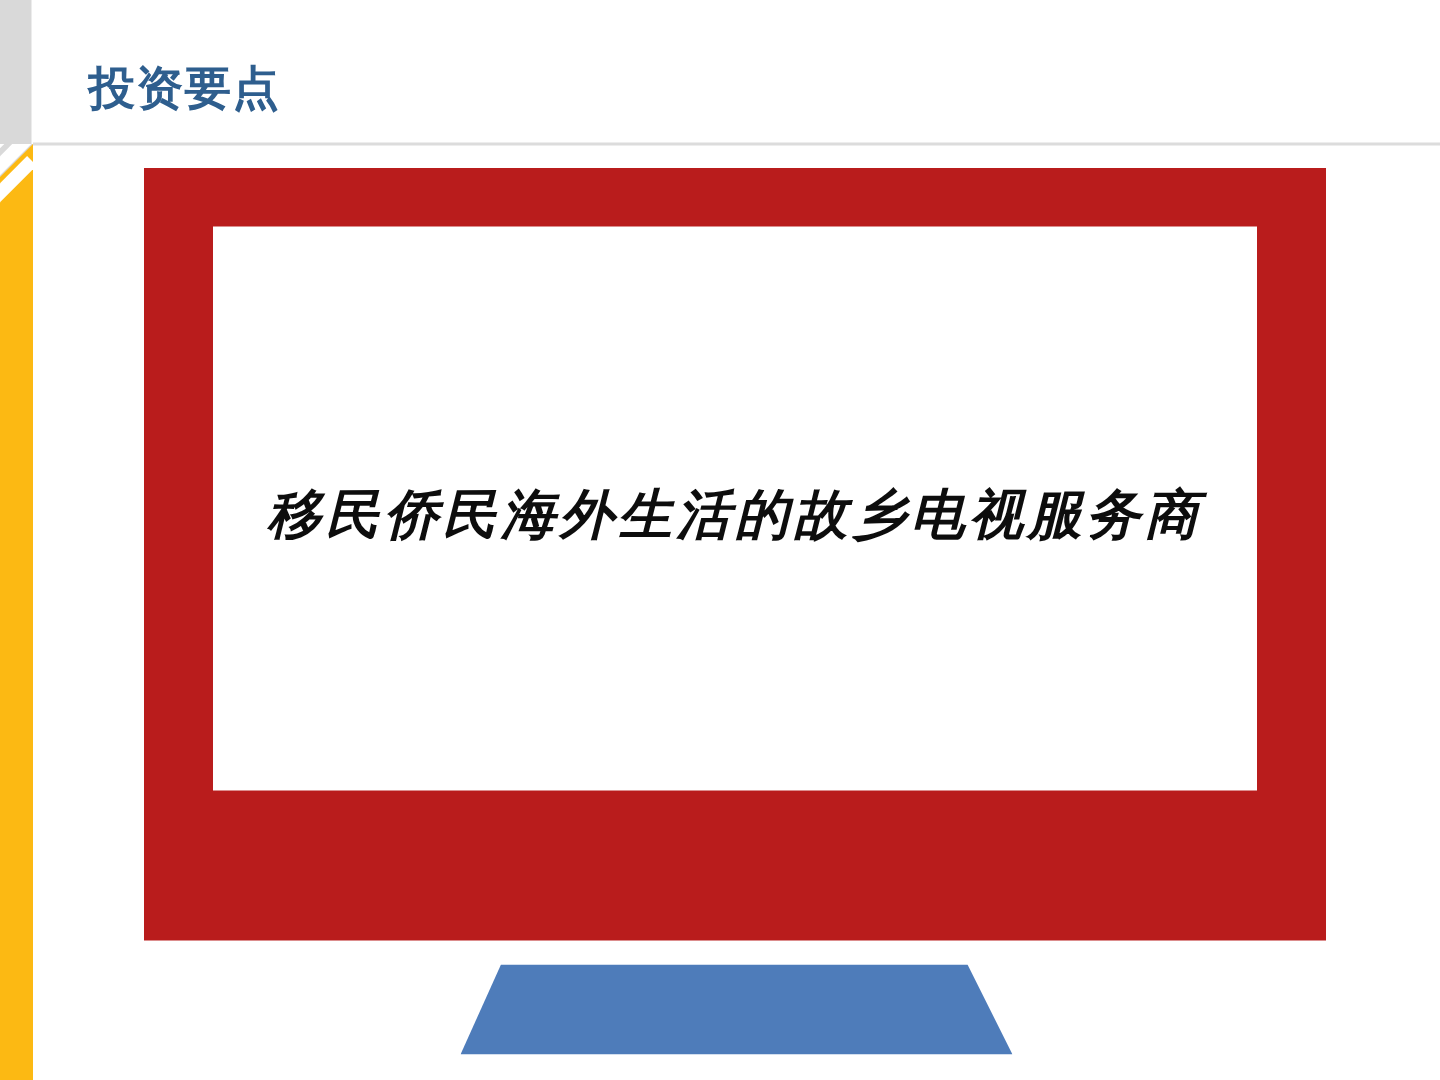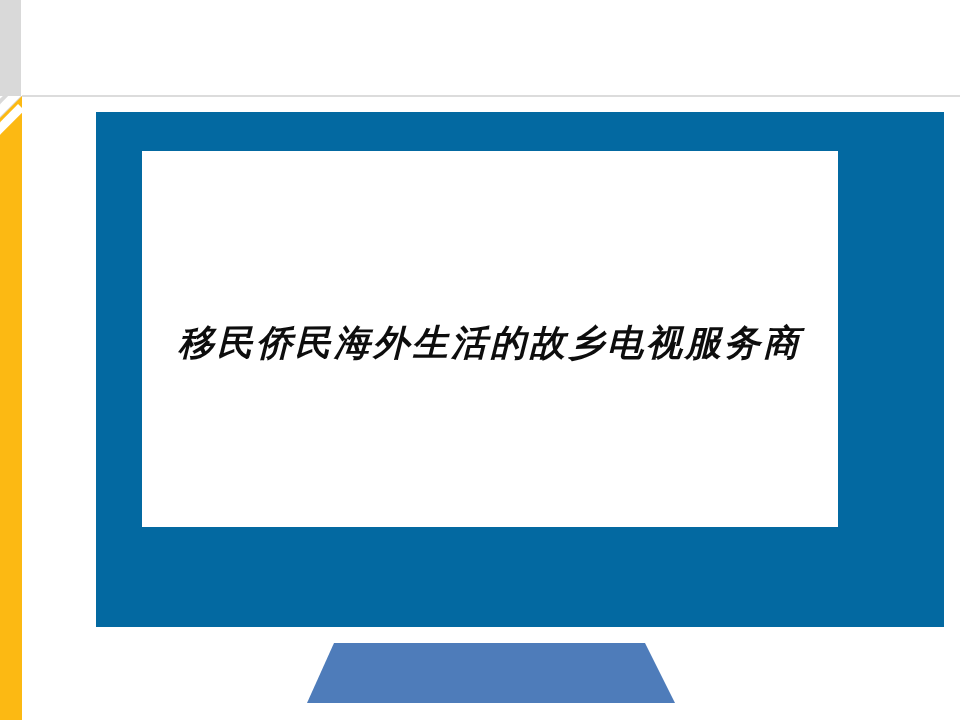--- a/index.html
+++ b/index.html
@@ -85,23 +85,23 @@
     height: 0;
     border-left: 22px solid #d9d9d9;
     border-bottom: 22px solid transparent;
   }
 
   
   .monitor-frame {
     position: absolute;
     left: 96px;
     top: 112px;
-    width: 848px;
+    width: 788px;
     height: 515px;
-    background: #0369a1;
+    background: #b91c1c;
   }
   .monitor-screen {
     position: absolute;
     left: 46px;
     top: 39px;
     width: 696px;
     height: 376px;
     background: #ffffff;
   }
   .screen-text {
@@ -127,20 +127,21 @@
   }
   .monitor-stand svg { display: block; }
 </style>
 </head>
 <body>
 
 <div id="slide">
 
   <div class="header-gray-band"></div>
   <div class="header-divider"></div>
+  <div class="page-title">投资要点</div>
 
   <div class="left-bar-wrap">
     <div class="left-bar"></div>
     <div class="bar-gray-notch"></div>
     <div class="stripe s1"></div>
     <div class="stripe s2"></div>
     <div class="stripe s3"></div>
   </div>
 
   <div class="monitor-frame">

